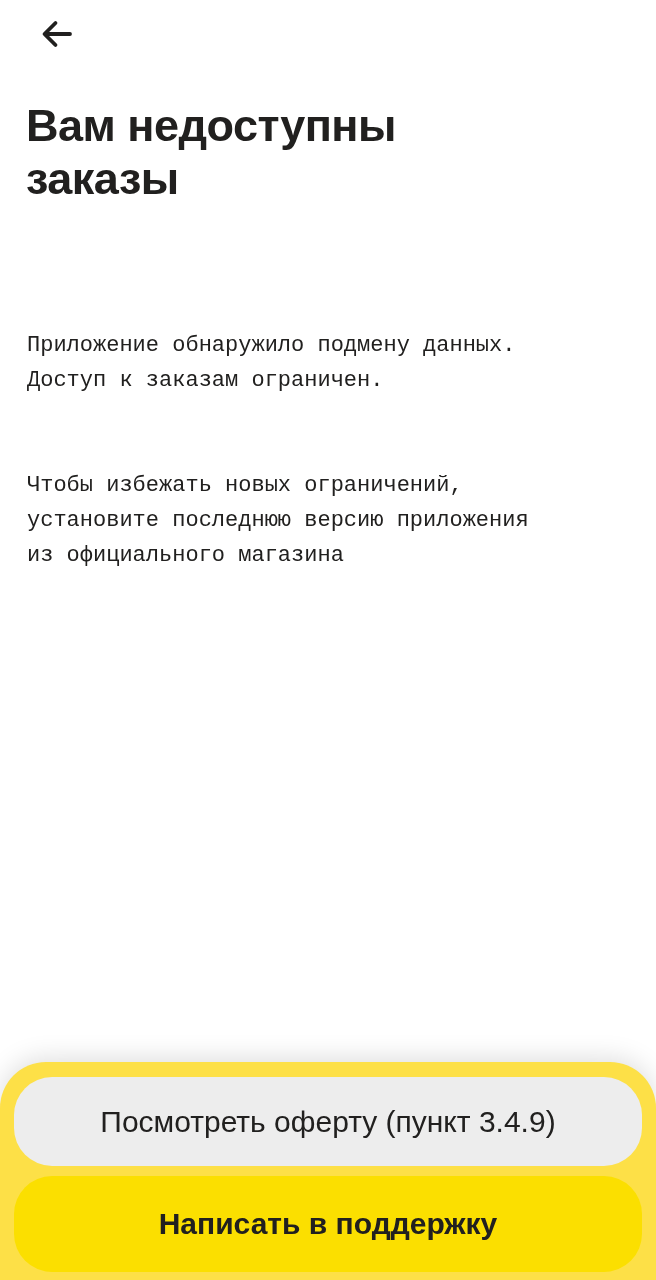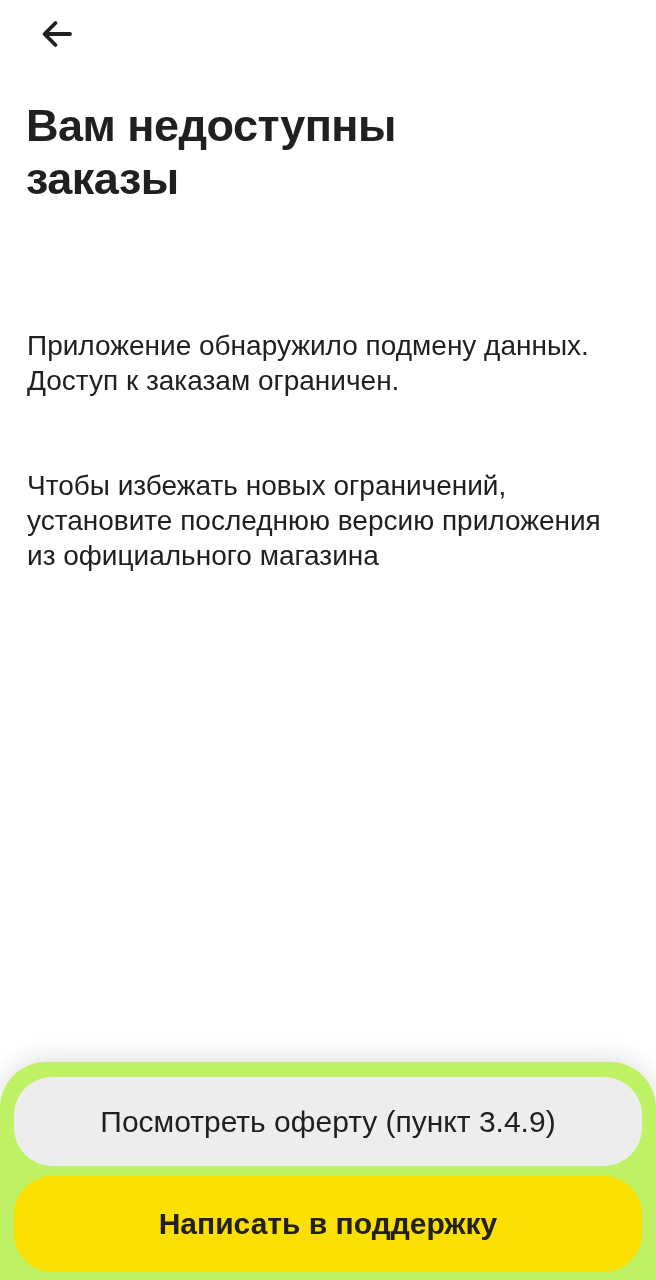--- a/index.html
+++ b/index.html
@@ -46,36 +46,37 @@
     color: #21201f;
     white-space: pre-line;
   }
 
   
   .body-copy {
     position: absolute;
     top: 293px;
     left: 27px;
     right: 30px;
-    font-size: 28px;
+    font-size: 22px;
     line-height: 35px;
     font-weight: 400;
     color: #21201f;
     white-space: pre-line;
+    font-family: Liberation Mono, monospace;
   }
   .body-copy p + p { margin-top: 35px; }
 
   
   .action-sheet {
     position: absolute;
     left: 0;
     right: 0;
     bottom: 0;
     height: 218px;
-    background: #bef264;
+    background: #fde047;
     border-radius: 46px 46px 0 0;
     box-shadow: 0 -4px 26px rgba(0, 0, 0, 0.13);
     padding: 15px 14px 8px 14px;
     display: flex;
     flex-direction: column;
     gap: 10px;
   }
   .sheet-btn {
     width: 100%;
     border: none;

